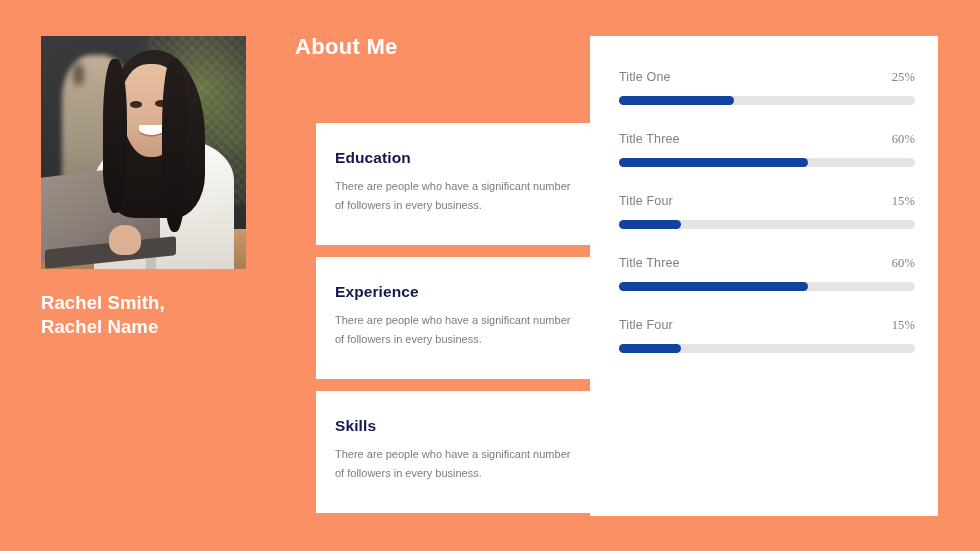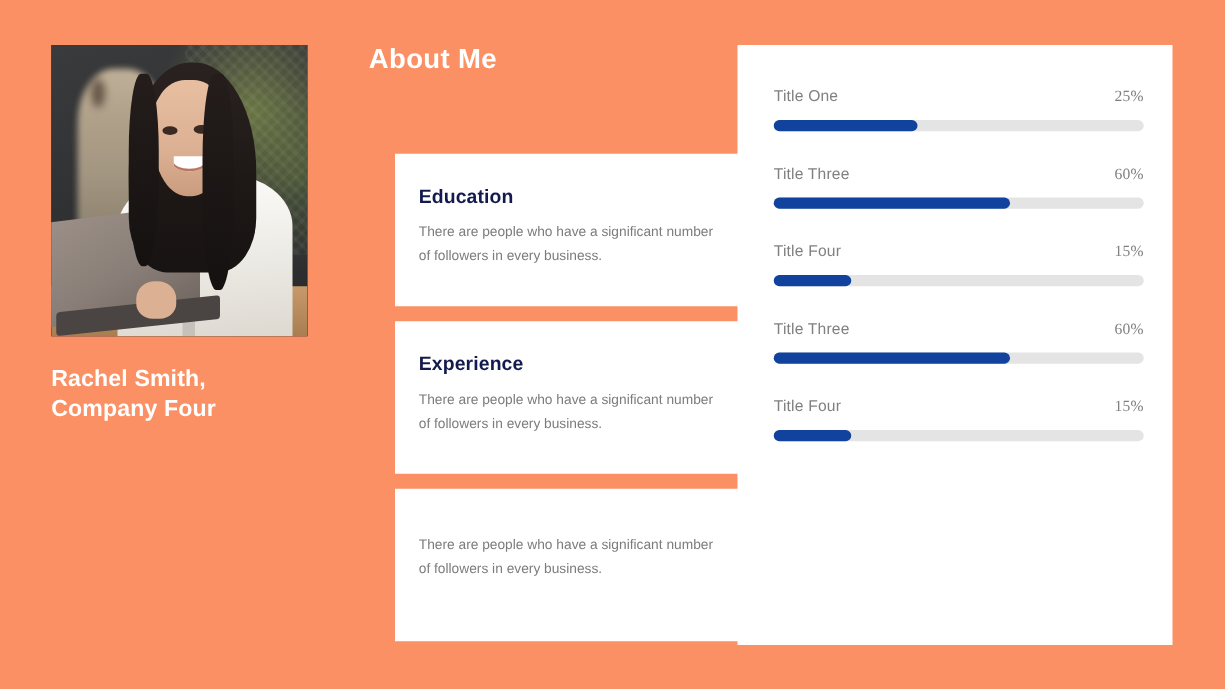--- a/index.html
+++ b/index.html
@@ -126,38 +126,39 @@
         <div class="ph-hair"></div>
         <div class="ph-face">
           <div class="ph-smile"></div>
         </div>
         <div class="ph-lock l"></div>
         <div class="ph-lock r"></div>
       </div>
     </div>
 
     <div class="person-name" style="white-space:pre-line;">Rachel Smith,
-Company Four</div>
+Rachel Name</div>
   </div>
 
   <div class="page-title">About Me</div>
 
   <div class="cards">
 
     <div class="card">
       <div class="card-title">Education</div>
       <div class="card-text">There are people who have a significant number of followers in every business.</div>
     </div>
 
     <div class="card">
       <div class="card-title">Experience</div>
       <div class="card-text">There are people who have a significant number of followers in every business.</div>
     </div>
 
     <div class="card">
+      <div class="card-title">Skills</div>
       <div class="card-text">There are people who have a significant number of followers in every business.</div>
     </div>
   </div>
 
   <div class="panel">
 
     <div class="skill">
       <div class="skill-head">
         <span class="skill-label">Title One</span>
         <span class="skill-pct">25%</span>

